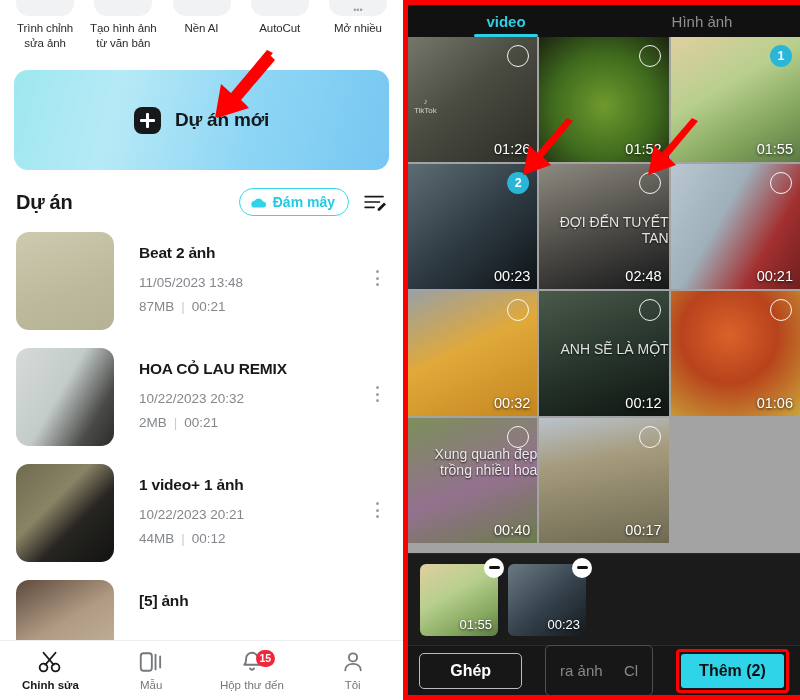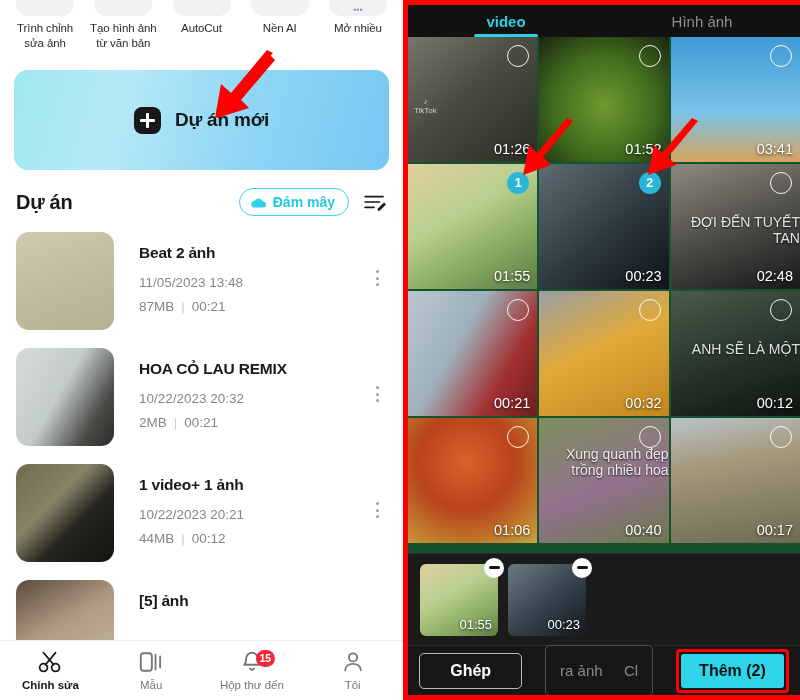--- a/index.html
+++ b/index.html
@@ -104,21 +104,21 @@
   .badge {
     position: absolute; top: 0px; left: 50%; margin-left: 4px;
     background: #f1273b; color: #fff; font-size: 10.5px; font-weight: bold;
     border-radius: 9px; min-width: 19px; height: 17px; line-height: 17px;
     text-align: center; padding: 0 3px;
   }
 
   
   .right-panel {
     position: relative; width: 397px; height: 700px;
-    background: #14532d; border: 5px solid #ff0000; border-right: 0;
+    background: #a3a3a3; border: 5px solid #ff0000; border-right: 0;
     overflow: hidden;
   }
   .tabs {
     height: 32px; display: flex; background: #111;
   }
   .tab {
     flex: 1; display: flex; align-items: center; justify-content: center;
     font-size: 15px; color: #8d8f92; position: relative;
   }
   .tab.active { color: #2ccfe4; font-weight: bold; }
@@ -208,25 +208,25 @@
       <div class="feature-item">
         <div class="feature-tile"></div>
         <div class="feature-label">Trình chỉnh<br>sửa ảnh</div>
       </div>
       <div class="feature-item">
         <div class="feature-tile"></div>
         <div class="feature-label">Tạo hình ảnh<br>từ văn bản</div>
       </div>
       <div class="feature-item">
         <div class="feature-tile"></div>
-        <div class="feature-label">AutoCut</div>
+        <div class="feature-label">Nền AI</div>
       </div>
       <div class="feature-item">
         <div class="feature-tile"></div>
-        <div class="feature-label">Nền AI</div>
+        <div class="feature-label">AutoCut</div>
       </div>
       <div class="feature-item">
         <div class="feature-tile">
             <span class="dots">•••</span>
           </div>
         <div class="feature-label">Mở nhiều</div>
       </div>
     </div>
 
     <div class="hero-wrap">
@@ -365,24 +365,20 @@
         <div class="tiktok">♪<br><span>TikTok</span></div>
         <div class="sel-circle"></div>
         <div class="dur">01:26</div>
       </div>
 
       <div class="cell" style="background:radial-gradient(circle at 50% 55%, #6f9a2e, #3f6a1d 55%, #1b2411)">
         <div class="sel-circle"></div>
         <div class="dur">01:52</div>
       </div>
 
-      <div class="cell" style="background:linear-gradient(180deg,#3f9ad6 0%,#79c4e8 60%,#d8a25f 100%)">
-        <div class="sel-circle"></div>
-        <div class="dur">03:41</div>
-      </div>
 
       <div class="cell" style="background:linear-gradient(150deg,#e0cfa0,#b8cf8e 40%,#86a85f 70%,#5d7a45)">
         <div class="sel-num">1</div>
         <div class="dur">01:55</div>
       </div>
 
       <div class="cell" style="background:linear-gradient(140deg,#5d6d74,#2c3840 55%,#0e1317)">
         <div class="sel-num">2</div>
         <div class="dur">00:23</div>
       </div>

